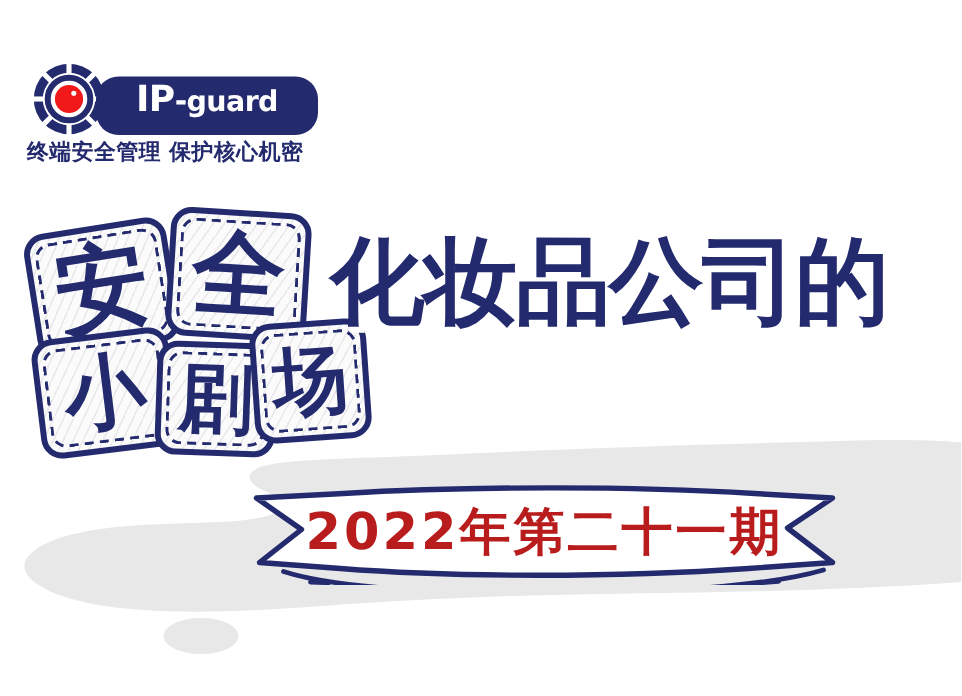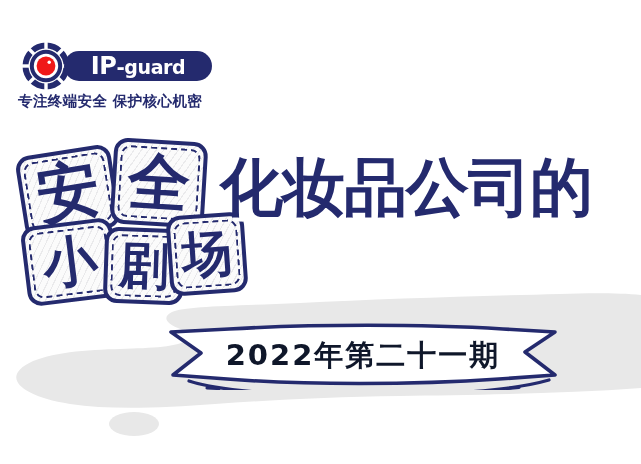--- a/index.html
+++ b/index.html
@@ -42,21 +42,21 @@
     left: 5px;
     top: 4px;
     width: 48px;
     height: 48px;
   }
   #logo-wordmark {
     position: absolute;
     left: 47px;
     top: 13px;
     width: 148px;
-    height: 30px;
+    height: 39px;
     background: #242a6e;
     border-radius: 15px;
     color: #ffffff;
     font-weight: bold;
     font-size: 23px;
     letter-spacing: -0.4px;
     line-height: 31px;
     text-align: center;
     box-sizing: border-box;
     font-family: "DejaVu Sans", sans-serif;
@@ -160,23 +160,23 @@
     height: 72px;
   }
   #ribbon-label {
     position: absolute;
     left: 0;
     top: 17px;
     width: 400px;
     height: 40px;
     line-height: 40px;
     text-align: center;
-    color: #0f172a;
-    font-weight: bold;
-    font-size: 29px;
+    color: #b91c1c;
+    font-weight: bold;
+    font-size: 34px;
     letter-spacing: 2px;
     font-family: "DejaVu Sans", sans-serif;
     z-index: 3;
     white-space: nowrap;
   }
 </style>
 </head>
 <body>
 
 <div id="poster">
@@ -219,21 +219,21 @@
       <circle cx="24" cy="24" r="15.5" fill="none" stroke="#ffffff" stroke-width="2.2"></circle>
       <circle cx="24" cy="24" r="14.2" fill="none" stroke="#242a6e" stroke-width="4"></circle>
       <circle cx="24" cy="24" r="9.4" fill="#f01818"></circle>
       <circle cx="27.2" cy="20.2" r="1.7" fill="#ffffff"></circle>
     </svg>
 
     <div id="logo-wordmark">
       <span class="ip">IP</span><span class="dash">-</span><span class="guard">guard</span>
     </div>
 
-    <div id="logo-tagline">专注终端安全 保护核心机密</div>
+    <div id="logo-tagline">终端安全管理 保护核心机密</div>
   </div>
 
   <div id="stamp-group">
 
     <div class="stamp" id="stamp-an">
       <span class="inner-dash"></span>
       <span class="glyph">安</span>
     </div>
 
     <div class="stamp" id="stamp-quan">

